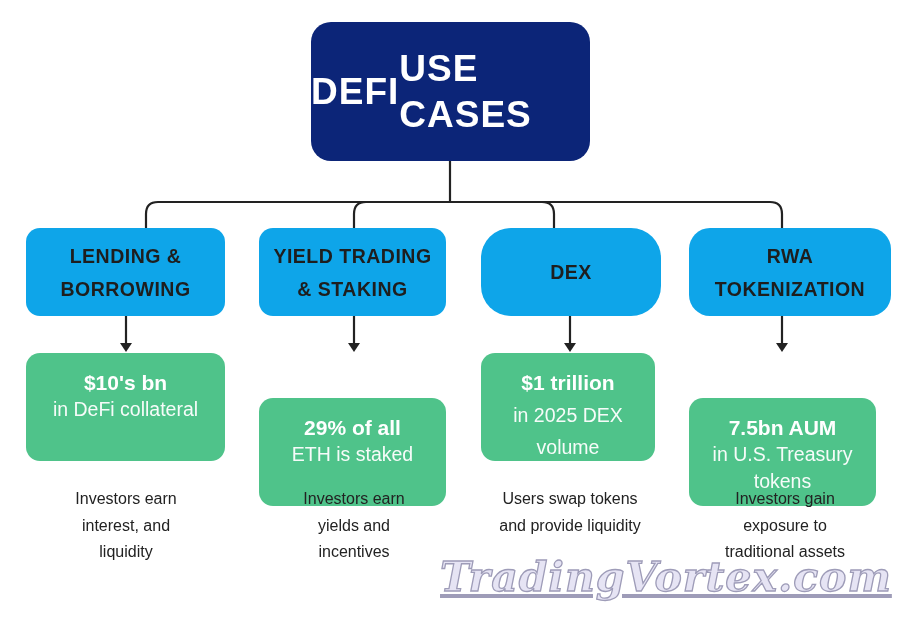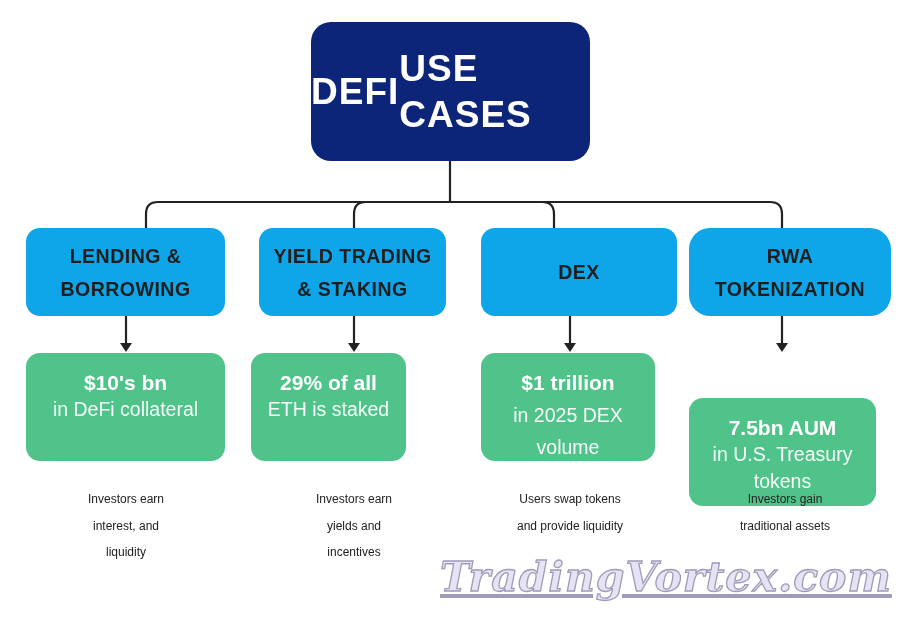--- a/index.html
+++ b/index.html
@@ -27,21 +27,21 @@
     position:absolute; top:353px; height:108px;
     background:#4fc38a; border-radius:14px;
     display:flex; flex-direction:column; align-items:center; justify-content:flex-start;
     padding-top:16px; box-sizing:border-box;
     color:#ffffff; text-align:center;
   }
   .stat-main { font-weight:bold; font-size:21px; line-height:27px; }
   .stat-sub { font-size:19.5px; line-height:27px; opacity:0.95; }
   .desc {
     position:absolute; top:486px; text-align:center;
-    color:#222222; font-size:12px; line-height:26.5px;
+    color:#222222; font-size:16px; line-height:26.5px;
   }
   .watermark {
     position:absolute; left:440px; top:553px; width:450px; text-align:right;
     font-family:"DejaVu Serif", serif; font-style:italic; font-weight:bold;
     font-size:41px; letter-spacing:1px;
     color:#e6e4f4;
     text-decoration:underline;
     -webkit-text-stroke:1.3px #9e9cb8;
   }
 </style>
@@ -72,34 +72,34 @@
 </div>
 
 <div class="cat-box" style="left:26px; width:199px;">
   <div>LENDING &amp;</div>
   <div>BORROWING</div>
 </div>
 <div class="cat-box" style="left:259px; width:187px;">
   <div>YIELD TRADING</div>
   <div>&amp; STAKING</div>
 </div>
-<div class="cat-box" style="left:481px; width:196px;">
+<div class="cat-box" style="left:481px; width:180px;border-radius:30px;">
   <div>DEX</div>
 </div>
 <div class="cat-box" style="left:689px; width:202px;border-radius:21px;">
   <div>RWA</div>
   <div>TOKENIZATION</div>
 </div>
 
 <div class="stat-box" style="left:26px; width:199px;">
   <div class="stat-main">$10's bn</div>
   <div class="stat-sub">in DeFi collateral</div>
   <div class="stat-sub"></div>
 </div>
-<div class="stat-box" style="left:251px; width:155px;">
+<div class="stat-box" style="left:259px; width:187px;margin-top:45px;">
   <div class="stat-main">29% of all</div>
   <div class="stat-sub">ETH is staked</div>
   <div class="stat-sub"></div>
 </div>
 <div class="stat-box" style="left:481px; width:174px;justify-content:space-between;">
   <div class="stat-main">$1 trillion</div>
   <div class="stat-sub">in 2025 DEX</div>
   <div class="stat-sub">volume</div>
 </div>
 <div class="stat-box" style="left:689px; width:187px;margin-top:45px;">
@@ -118,16 +118,17 @@
   <div>yields and</div>
   <div>incentives</div>
 </div>
 <div class="desc" style="left:464px; width:212px;">
   <div>Users swap tokens</div>
   <div>and provide liquidity</div>
   <div></div>
 </div>
 <div class="desc" style="left:680px; width:210px;">
   <div>Investors gain</div>
+  <div>exposure to</div>
   <div>traditional assets</div>
 </div>
 
 <div class="watermark">TradingVortex.com</div>
 
 </body></html>

